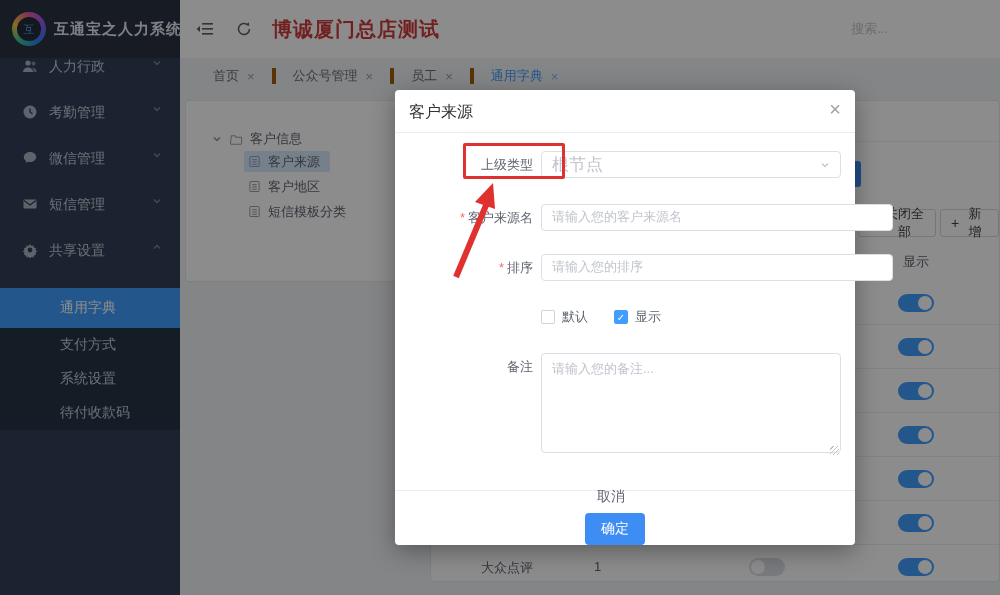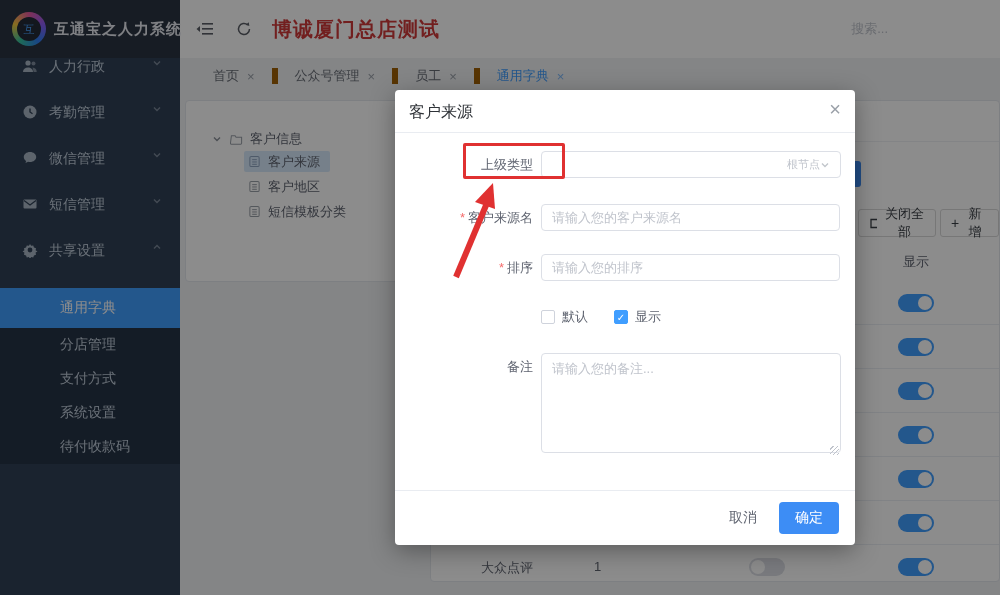--- a/index.html
+++ b/index.html
@@ -26,21 +26,21 @@
 
   
   .topbar { position:absolute; left:180px; top:0; width:820px; height:58px; background:#ffffff; display:flex; align-items:center; }
   .topbar .hicon { color:#5a5e66; margin-left:16px; cursor:pointer; display:flex; }
   .topbar .hicon + .hicon { margin-left:22px; }
   .store-title { margin-left:20px; font-size:20px; font-weight:bold; color:#cf3a3a; letter-spacing:1px; }
   .hsearch { margin-left:auto; margin-right:112px; color:#c0c4cc; font-size:13px; }
 
   
   .tabbar { position:absolute; left:180px; top:58px; width:820px; height:36px; display:flex; align-items:center; padding-left:16px; }
-  .tab { display:flex; align-items:center; padding:0 17px; font-size:13px; color:#696e76; cursor:pointer; height:16px; border-right:6px solid #a16207; }
+  .tab { display:flex; align-items:center; padding:0 17px; font-size:13px; color:#696e76; cursor:pointer; height:16px; border-right:4px solid #a16207; }
   .tab:last-child { border-right:none; }
   .tab .tab-close { margin-left:8px; color:#9aa0a8; font-size:13px; line-height:1; }
   .tab.active { color:#409eff; }
   .tab.active .tab-close { color:#7db8f7; }
 
   
   .tree-card { position:absolute; left:185px; top:100px; width:235px; height:182px; background:#fff;
     border:1px solid #e4e7ed; border-radius:4px; z-index:2; }
   .tree-card .card-title { padding:13px 14px 0; font-size:14px; color:#303133; }
   .tree { margin-top:26px; font-size:13px; color:#5f6470; }
@@ -83,39 +83,39 @@
     box-shadow:0 6px 24px rgba(0,0,0,.35); z-index:20; }
   .modal-header { height:43px; border-bottom:1px solid #e9ecf1; position:relative; }
   .modal-title { line-height:43px; padding-left:14px; font-size:16px; color:#2f3338; }
   .modal-close { position:absolute; right:14px; top:9px; font-size:20px; color:#9aa0a8; cursor:pointer; line-height:1; background:none; border:none; font-family:inherit; }
   .modal-body { padding-top:18px; }
   .form-row { display:flex; align-items:flex-start;border-radius:6px; }
   .form-label { width:138px; text-align:right; font-size:13px; color:#5f6470; line-height:27px; flex:0 0 auto; }
   .form-label .req { color:#f56c6c; margin-right:3px; }
   .form-control { margin-left:8px; width:300px; }
   .sel-box { height:27px; border:1px solid #dcdfe6; border-radius:4px; display:flex; align-items:center; padding:0 10px; cursor:pointer; position:relative; }
-  .sel-value { font-size:11px; color:#c0c4cc; flex:1;text-align:right; }
+  .sel-value { font-size:17px; color:#c0c4cc; flex:1; }
   .sel-chev { width:10px; height:10px; opacity:.8; }
-  .txt-input { width:299px; height:27px; border:1px solid #dcdfe6; border-radius:4px; padding:0 10px; font-size:13px; color:#606266; font-family:Liberation Sans, sans-serif; outline:none; }
+  .txt-input { width:352px; height:27px; border:1px solid #dcdfe6; border-radius:4px; padding:0 10px; font-size:13px; color:#606266; font-family:Liberation Mono, monospace; outline:none; }
   .txt-input::placeholder { color:#c0c4cc; }
   .mb-r1 { margin-bottom:26px; } .mb-r2 { margin-bottom:23px; } .mb-r3 { margin-bottom:28px; } .mb-r4 { margin-bottom:28px; }
   .check-row { display:flex; align-items:center; margin-left:146px; height:16px; }
   .checkbox { width:14px; height:14px; border-radius:2px; border:1px solid #cfd3dc; background:#fff; display:flex; align-items:center; justify-content:center; cursor:pointer; }
   .checkbox.checked { background:#409eff; border-color:#409eff; color:#fff; font-size:10px; }
   .check-label { font-size:13px; color:#5f6470; margin-left:7px; }
   .check-group + .check-group { margin-left:26px; }
   .check-group { display:flex; align-items:center; }
   .remark-area { width:300px; height:100px; border:1px solid #dcdfe6; border-radius:4px; padding:6px 10px; font-size:13px;
     font-family:inherit; color:#606266; resize:none; outline:none; position:relative; }
   .remark-area::placeholder { color:#c0c4cc; }
   .remark-wrap { position:relative; width:300px; }
   .resize-grip { position:absolute; right:2px; bottom:2px; width:9px; height:9px;
     background:repeating-linear-gradient(135deg, transparent 0 2px, #c0c4cc 2px 3px); pointer-events:none; }
   .modal-footer { position:absolute; left:0; right:0; bottom:0; height:55px; border-top:1px solid #e9ecf1;
-    display:flex; align-items:center; justify-content:flex-end; padding-right:16px; }
+    display:flex; align-items:center; justify-content:flex-end; padding-right:28px;flex-direction:column; }
   .btn-cancel { background:none; border:none; color:#5f6470; font-size:14px; padding:7px 14px; cursor:pointer; font-family:inherit; }
   .btn-confirm { background:#3d8df5; border:none; color:#fff; font-size:14px; padding:7px 16px; border-radius:4px; margin-left:8px; cursor:pointer; font-family:inherit; }
 
   
   .anno-box { position:absolute; left:463px; top:143px; width:102px; height:36px; border:3px solid #e03131; border-radius:2px; z-index:30; pointer-events:none; }
   .anno-arrow { position:absolute; left:0; top:0; z-index:30; pointer-events:none; }
 </style>
 </head>
 <body>
 
@@ -174,23 +174,20 @@
             <circle cx="8" cy="8" r="2.4" fill="#304156"></circle>
           </svg>
         <span class="mi-label">共享设置</span>
         <svg class="chev" viewBox="0 0 10 10">
             <polyline points="2,6.5 5,3.5 8,6.5" fill="none" stroke="#9aa5b5" stroke-width="1.4"></polyline>
           </svg>
       </div>
       <div class="submenu">
         <div class="submenu-item active">
           <span>通用字典</span>
-        </div>
-        <div class="submenu-item">
-          <span>分店管理</span>
         </div>
         <div class="submenu-item">
           <span>支付方式</span>
         </div>
         <div class="submenu-item">
           <span>系统设置</span>
         </div>
         <div class="submenu-item">
           <span>待付收款码</span>
         </div>

